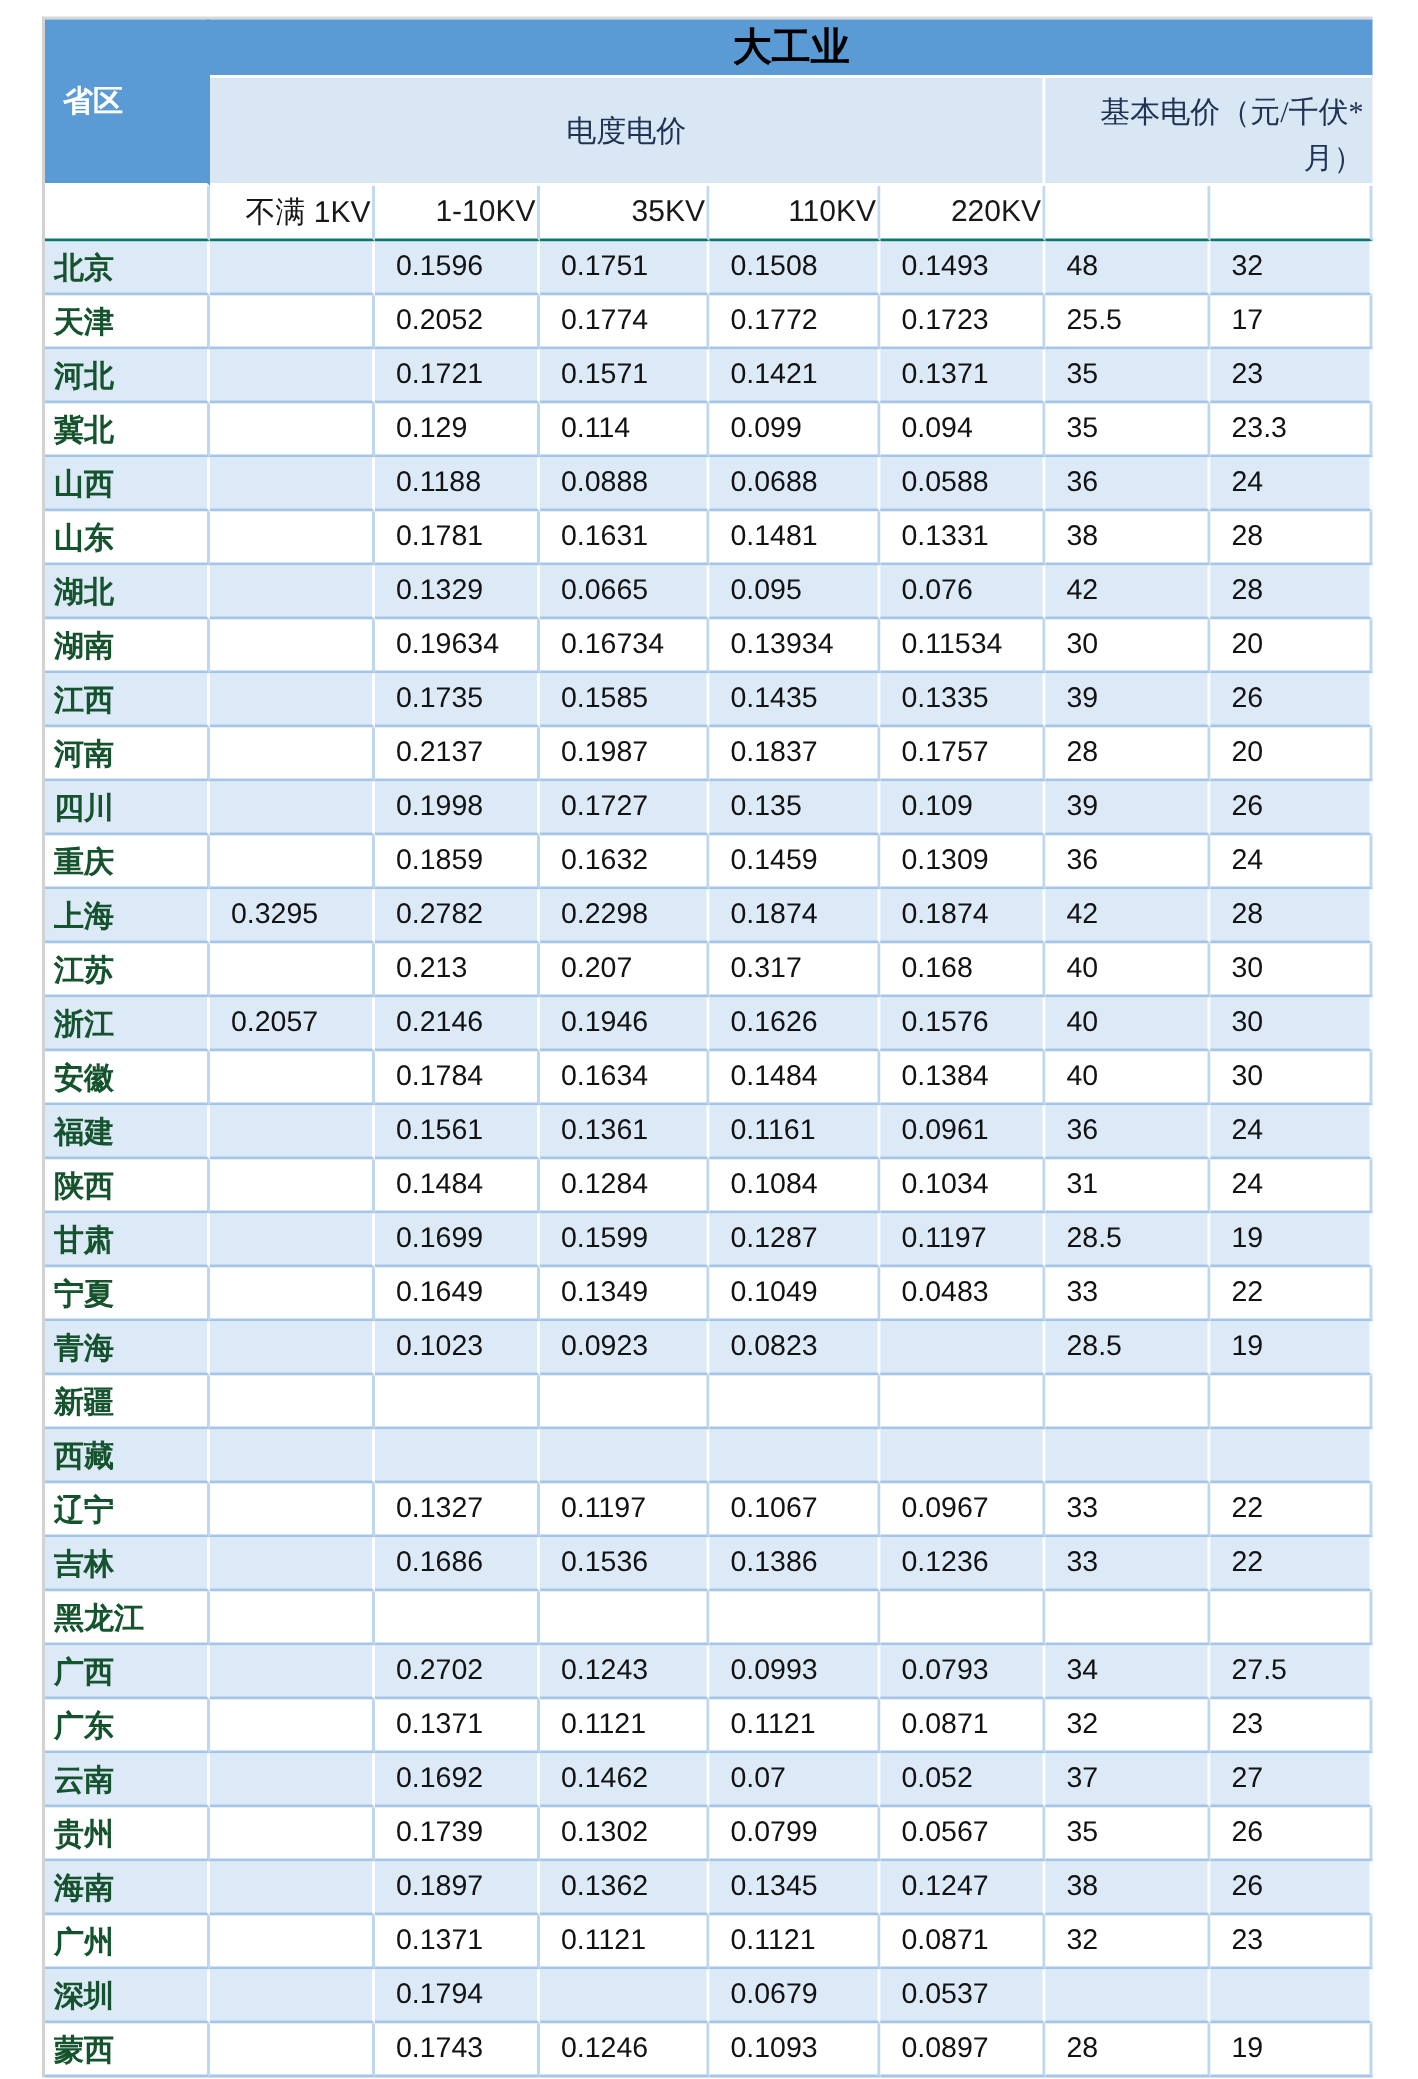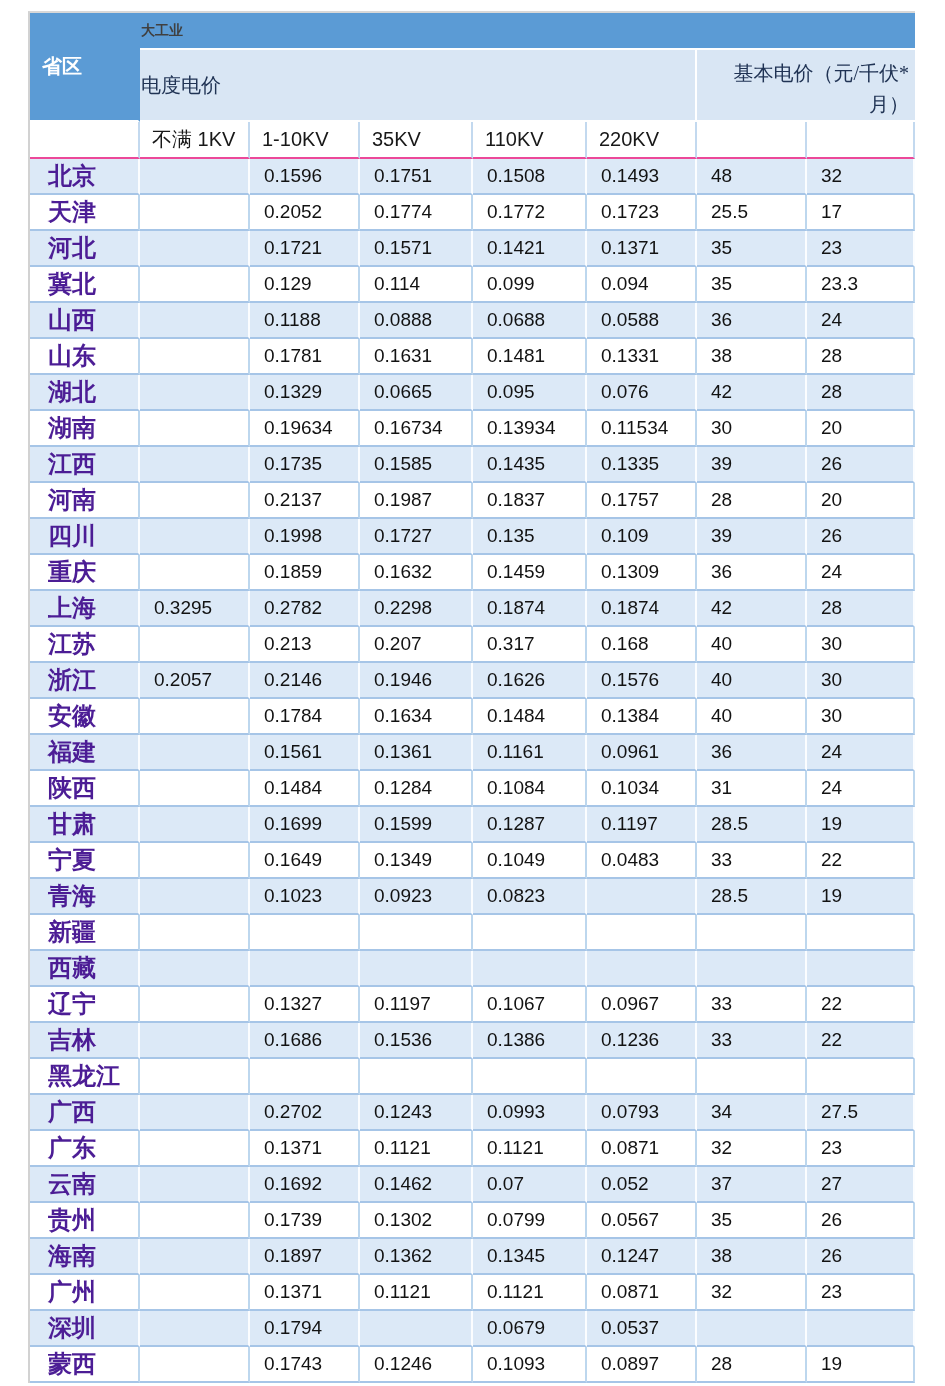--- a/index.html
+++ b/index.html
@@ -41,74 +41,74 @@
     font-weight: bold;
     font-size: 20px;
     text-align: left;
     padding-left: 12px;
     vertical-align: middle;
     border-right: 2px solid #5b9bd5;
     border-bottom: 2px solid #ffffff;
   }
   th.title {
     background: #5b9bd5;
-    color: #404040;
+    color: #000000;
     font-family: "Liberation Serif", serif;
     font-weight: bold;
-    font-size: 14px;
-    text-align: left;
+    font-size: 26px;
+    text-align: center;
     vertical-align: middle;
     border-bottom: 2px solid #ffffff;
   }
   th.grp {
     background: #d9e6f4;
     color: #203354;
     font-family: "Liberation Serif", serif;
     font-weight: normal;
     font-size: 20px;
     vertical-align: middle;
     border-bottom: 2px solid #ffffff;
   }
   th.energy {
-    text-align: left;
+    text-align: center;
     border-right: 2px solid #ffffff;
   }
   th.basic {
     text-align: right;
     vertical-align: top;
     padding: 8px 6px 0 10px;
     line-height: 31px;
     white-space: normal;
     margin-left: 13px;
   }
   td.kv {
     background: #ffffff;
     color: #181818;
     font-size: 20px;
-    text-align: left;
+    text-align: right;
     padding-left: 12px;
     vertical-align: middle;
     border-right: 2px solid #c3d9ef;
-    border-bottom: 2px solid #ec4899;
+    border-bottom: 2px solid #0f766e;
   }
   
   tbody tr { height: 36px; }
   tbody td {
     vertical-align: middle;
     border-bottom: 2px solid #a6c5e7;
   }
   tbody tr.tint td { background: #dce9f7; border-right: 2px solid #fbfdff; }
   tbody tr.plain td { background: #ffffff; border-right: 2px solid #bdd7ee; }
   td.prov {
     font-family: "Liberation Serif", serif;
     font-weight: bold;
-    font-size: 24px;
-    color: #4c1d95;
+    font-size: 20px;
+    color: #14532d;
     text-align: left;
-    padding-left: 18px;
+    padding-left: 6px;
   }
   td.val {
     font-family: "Liberation Sans", sans-serif;
     font-size: 19px;
     color: #121212;
     text-align: left;
     padding-left: 14px;
   }
 </style>
 </head>

